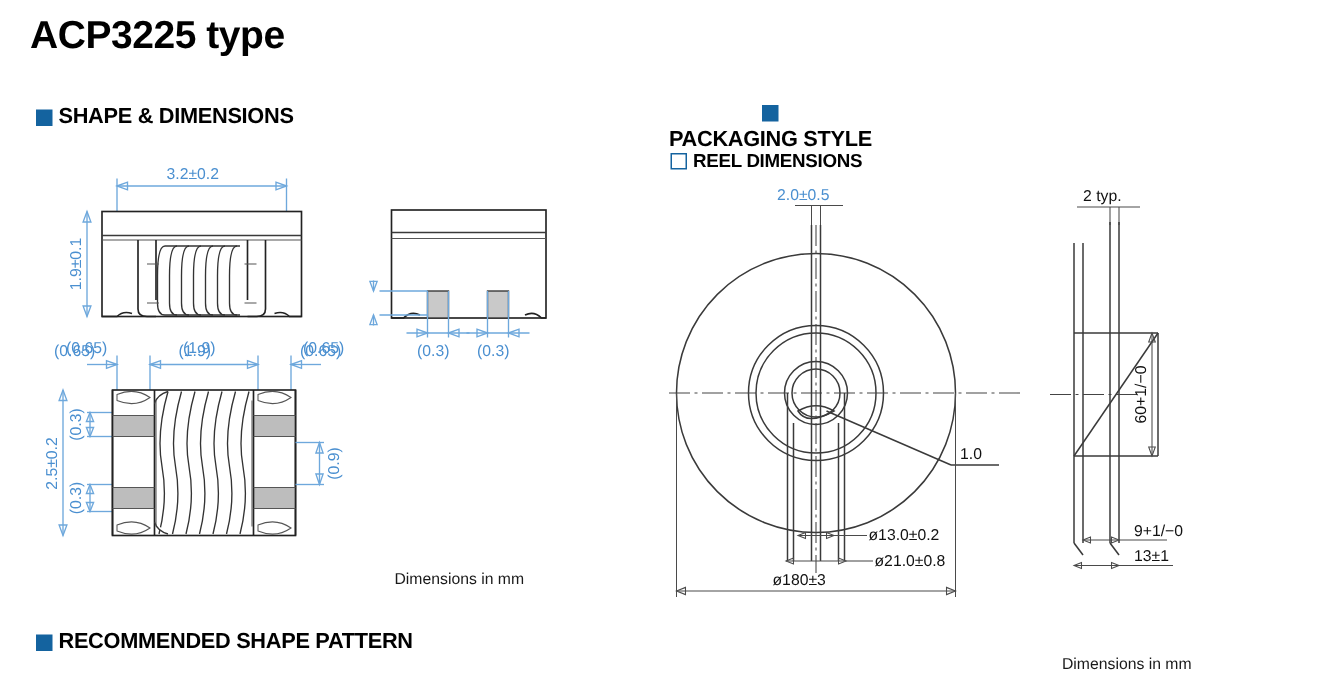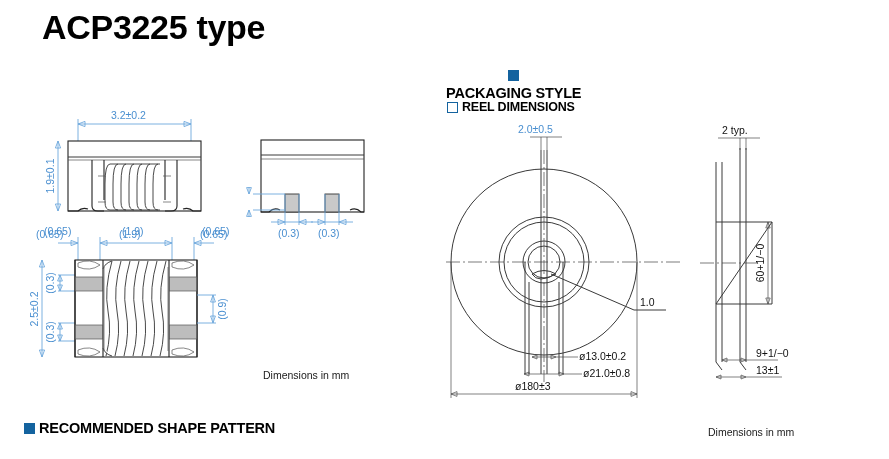--- a/index.html
+++ b/index.html
@@ -13,23 +13,23 @@
     position: relative;
     font-family: "Liberation Sans", sans-serif;
     color: #000000;
     overflow: hidden;
   }
   .page { position: absolute; inset: 0; }
 
   
   .title {
     position: absolute;
-    left: 42px;
+    left: 20px;
     top: 8px;
-    font-size: 34px;
+    font-size: 26px;
     font-weight: bold;
     letter-spacing: -0.3px;
     color: #000;
   }
 
   
   .sect {
     position: absolute;
     display: flex;
     align-items: center;
@@ -53,20 +53,21 @@
   #sect-pack  { left: 446px; top: 70px; flex-direction: column; }
   #sect-reel  { left: 447px; top: 100px; }
   #sect-land  { left: 24px; top: 420px; }
 
   
   .caption {
     position: absolute;
     font-size: 10.5px;
     color: #1a1a1a;
     white-space: nowrap;
+    margin-top: 11px;
   }
   #cap-left  { left: 263px; top: 369px; }
   #cap-right { left: 708px; top: 426px; }
 
   
   svg.draw {
     position: absolute;
     overflow: visible;
   }
   .ln   { stroke: #3a3a3a; stroke-width: 1; fill: none; }
@@ -91,20 +92,24 @@
     fill: #111;
   }
 </style>
 </head>
 <body>
 
 <div class="page">
 
   <div class="title">ACP3225 type</div>
 
+  <div class="sect" id="sect-shape">
+    <span class="sq filled"></span>
+    <span>SHAPE &amp; DIMENSIONS</span>
+  </div>
 
   <div class="sect" id="sect-pack">
     <span class="sq filled"></span>
     <span>PACKAGING STYLE</span>
   </div>
 
   <div class="sect small" id="sect-reel">
     <span class="sq hollow"></span>
     <span>REEL DIMENSIONS</span>
   </div>

